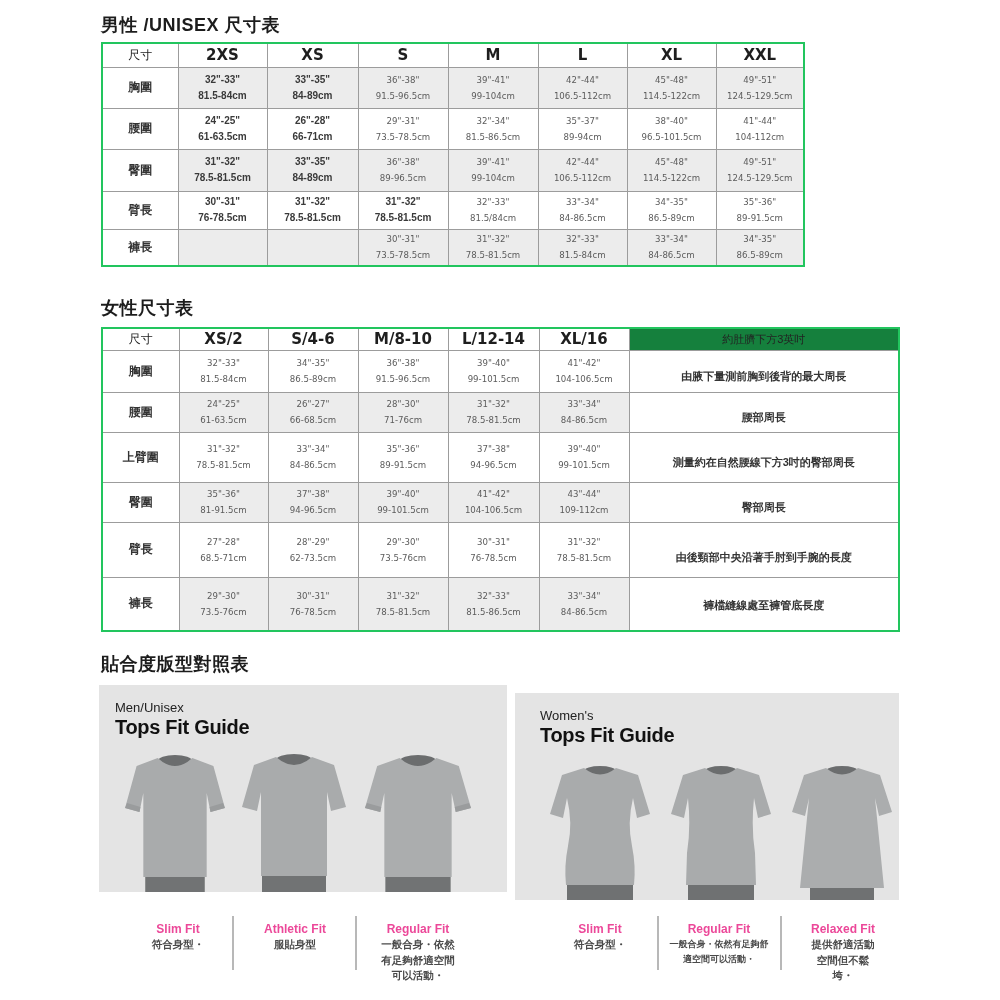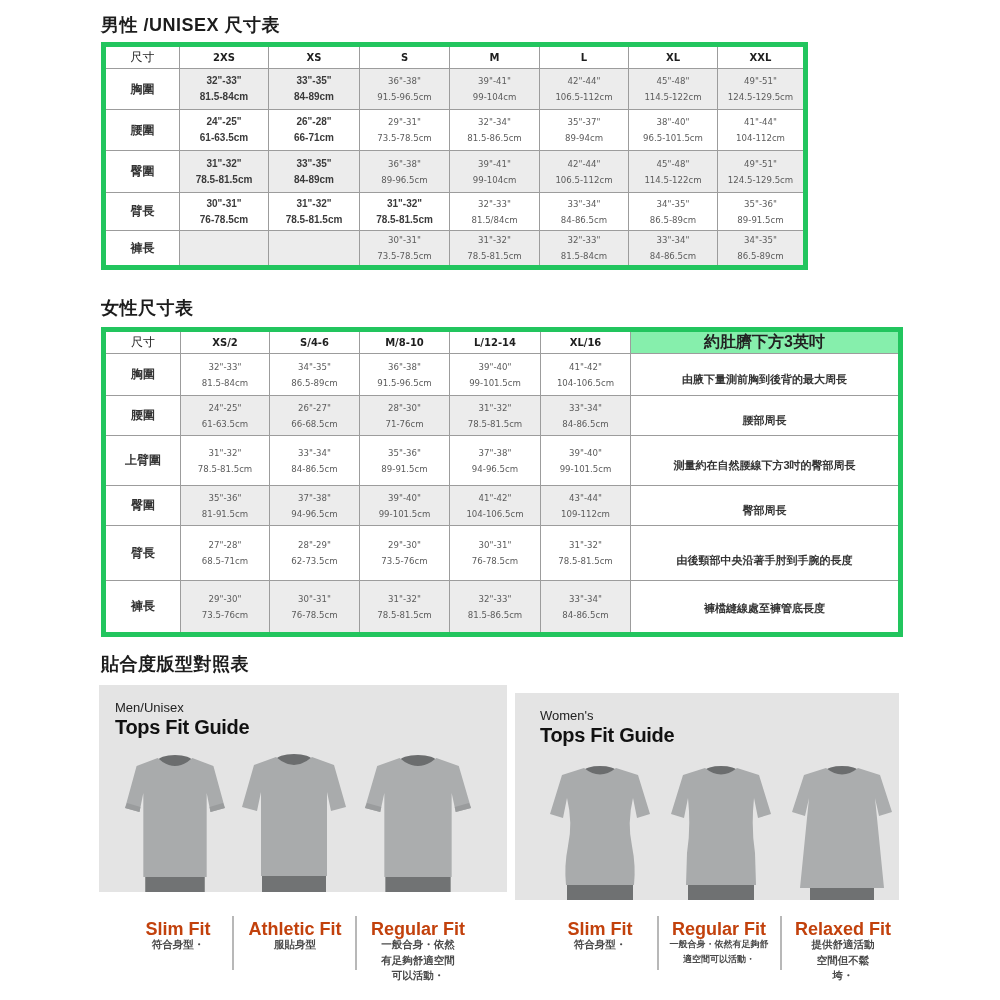--- a/index.html
+++ b/index.html
@@ -1,33 +1,33 @@
 <!DOCTYPE html>
 <html><head>
 <meta charset="utf-8">
 <style>
   html,body{margin:0;padding:0;}
   body{width:1000px;height:1000px;background:#ffffff;position:relative;overflow:hidden;font-family:"Liberation Sans",sans-serif;color:#222;}
   .h{position:absolute;left:101px;font-size:18px;font-weight:bold;color:#1c1c1c;letter-spacing:0.5px;line-height:22px;white-space:nowrap;}
-  table.st{position:absolute;border-collapse:collapse;table-layout:fixed;border:5px solid #22c55e;}
+  table.st{position:absolute;border-collapse:collapse;table-layout:fixed;border:2px solid #22c55e;}
   table.st td{border:1px solid #9c9c9c;text-align:center;vertical-align:middle;padding:0;overflow:hidden;}
   .lbl{font-weight:bold;font-size:12px;color:#333;background:#fff;}
-  .hd{font-weight:bold;font-size:10px;color:#1e1e1e;font-family:"DejaVu Sans",sans-serif;}
+  .hd{font-weight:bold;font-size:15px;color:#1e1e1e;font-family:"DejaVu Sans",sans-serif;}
   .hd0{font-weight:normal;font-size:12px;color:#222;}
   .g{background:#ececec;}
   .v{font-family:"DejaVu Sans",sans-serif;font-size:8.6px;color:#5b5b5b;line-height:16px;white-space:nowrap;}
   .a .v{font-family:"Liberation Sans",sans-serif;font-weight:bold;font-size:10px;color:#3a3a3a;}
   td.desc{text-align:left;vertical-align:top;padding-left:10px;font-size:11px;font-weight:bold;color:#343434;line-height:14px;background:#fff;}
-  td.deschd{text-align:left;padding-left:10px;font-size:16px;font-weight:bold;color:#222;background:#86efac;}
+  td.deschd{text-align:left;padding-left:10px;font-size:11px;font-weight:normal;color:#222;background:#15803d;}
   .panel{position:absolute;top:685px;height:207px;background:#e4e4e4;overflow:hidden;}
   .ptag{position:absolute;top:15px;font-size:13px;color:#222;white-space:nowrap;}
   .ptitle{position:absolute;top:31px;font-size:20px;font-weight:bold;color:#111;white-space:nowrap;letter-spacing:-0.3px;}
   .panel svg{position:absolute;left:0;top:0;}
   .cap{position:absolute;top:921px;width:120px;text-align:center;}
-  .cap .ct{font-size:18px;font-weight:bold;color:#c2410c;line-height:16px;white-space:nowrap;}
+  .cap .ct{font-size:12px;font-weight:bold;color:#ec4899;line-height:16px;white-space:nowrap;}
   .cap .cd{font-size:10.5px;font-weight:bold;color:#4a4a4a;line-height:15.5px;white-space:nowrap;}
   .cap .cd.sm{font-size:9px;line-height:15px;}
   .div{position:absolute;top:916px;width:2px;height:54px;background:#b8b8b8;}
 </style>
 </head>
 <body>
 
 <div class="h" style="top:14px;">男性 /UNISEX 尺寸表</div>
 
 <table class="st" style="left:101px;top:42px;width:702px;">

